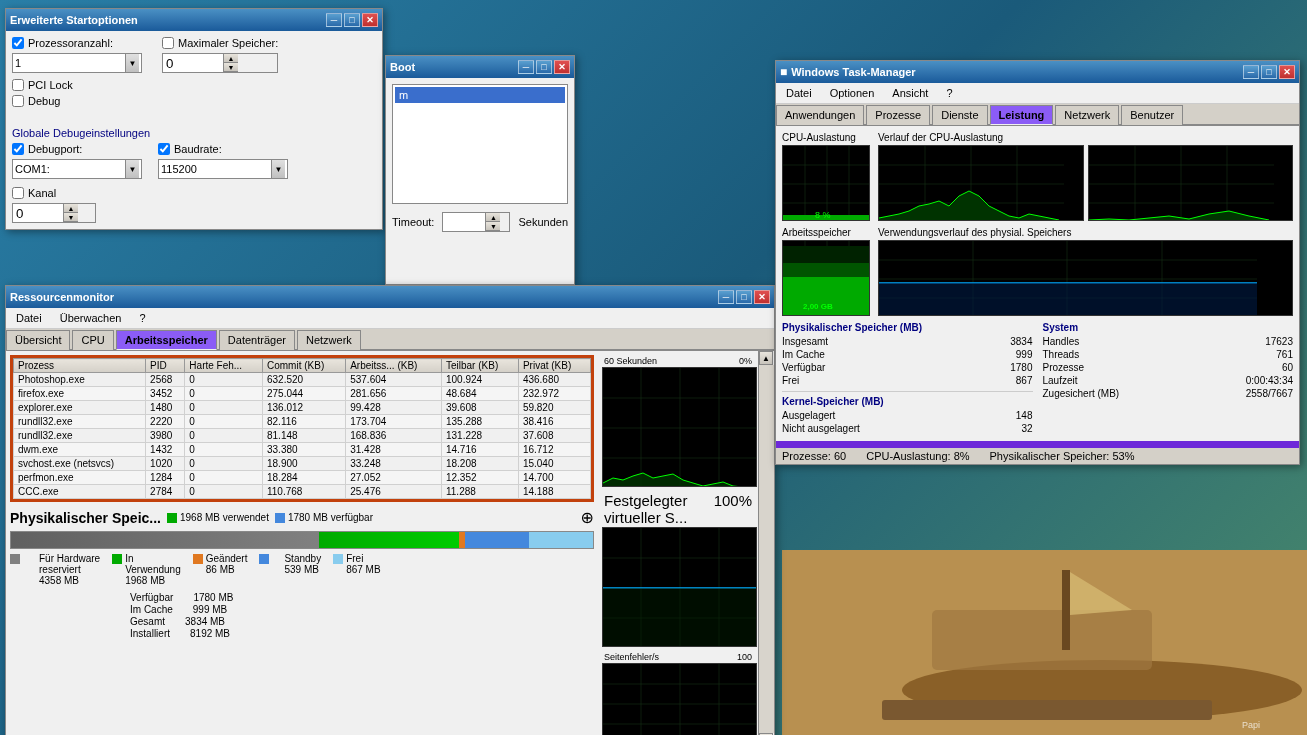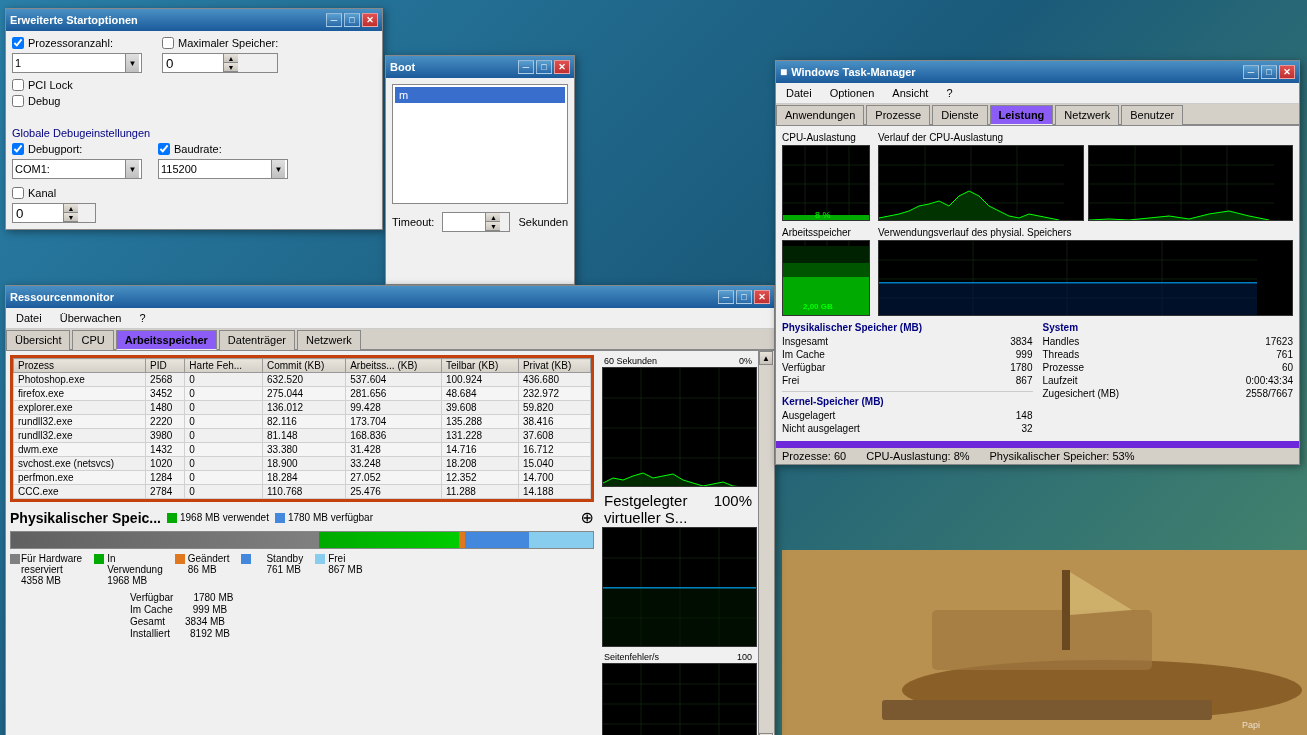--- a/index.html
+++ b/index.html
@@ -673,21 +673,21 @@
 
         <div class="memory-bar-container">
           <div style="width:53%;background:linear-gradient(to right,#606060,#808080);"></div>
           <div style="width:24%;background:linear-gradient(to right,#00aa00,#00cc00);"></div>
           <div style="width:1%;background:#e07820;"></div>
           <div style="width:11%;background:#4488dd;"></div>
           <div style="width:11%;background:#88ccee;"></div>
         </div>
 
         <div style="display:flex;gap:12px;margin-top:4px;font-size:10px;flex-wrap:wrap;">
-          <div style="display:flex;align-items:flex-start;gap:1px;">
+          <div style="display:flex;align-items:flex-start;gap:19px;">
             <span style="width:10px;height:10px;background:#808080;display:inline-block;margin-top:1px;"></span>
             <div>
               <div>Für Hardware</div>
               <div>reserviert</div>
               <div>4358 MB</div>
             </div>
           </div>
           <div style="display:flex;align-items:flex-start;gap:3px;">
             <span style="width:10px;height:10px;background:#00aa00;display:inline-block;margin-top:1px;"></span>
             <div>
@@ -700,21 +700,21 @@
             <span style="width:10px;height:10px;background:#e07820;display:inline-block;margin-top:1px;"></span>
             <div>
               <div>Geändert</div>
               <div>86 MB</div>
             </div>
           </div>
           <div style="display:flex;align-items:flex-start;gap:15px;">
             <span style="width:10px;height:10px;background:#4488dd;display:inline-block;margin-top:1px;"></span>
             <div>
               <div>Standby</div>
-              <div>761 MB</div>
+              <div>539 MB</div>
             </div>
           </div>
           <div style="display:flex;align-items:flex-start;gap:3px;">
             <span style="width:10px;height:10px;background:#88ccee;display:inline-block;margin-top:1px;"></span>
             <div>
               <div>Frei</div>
               <div>867 MB</div>
             </div>
           </div>
         </div>

